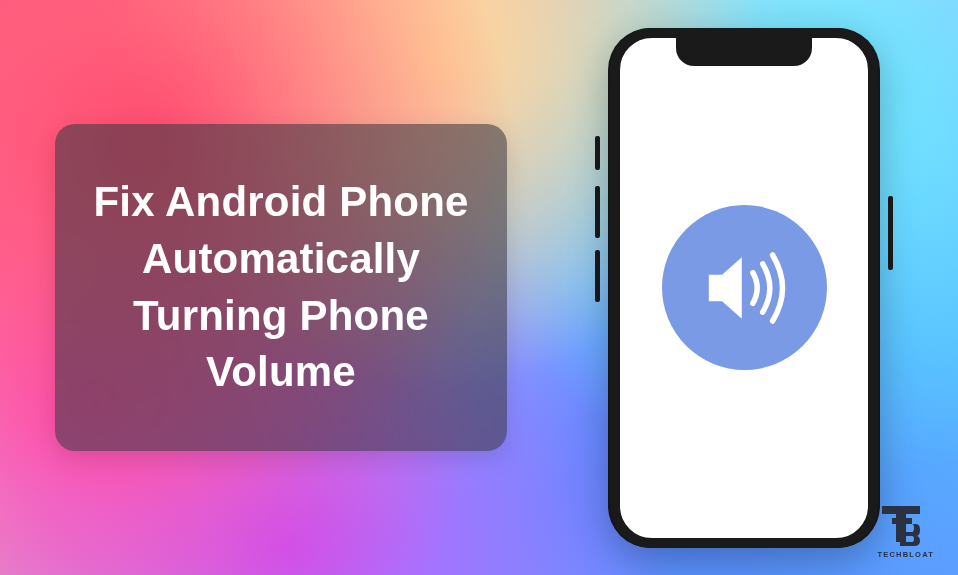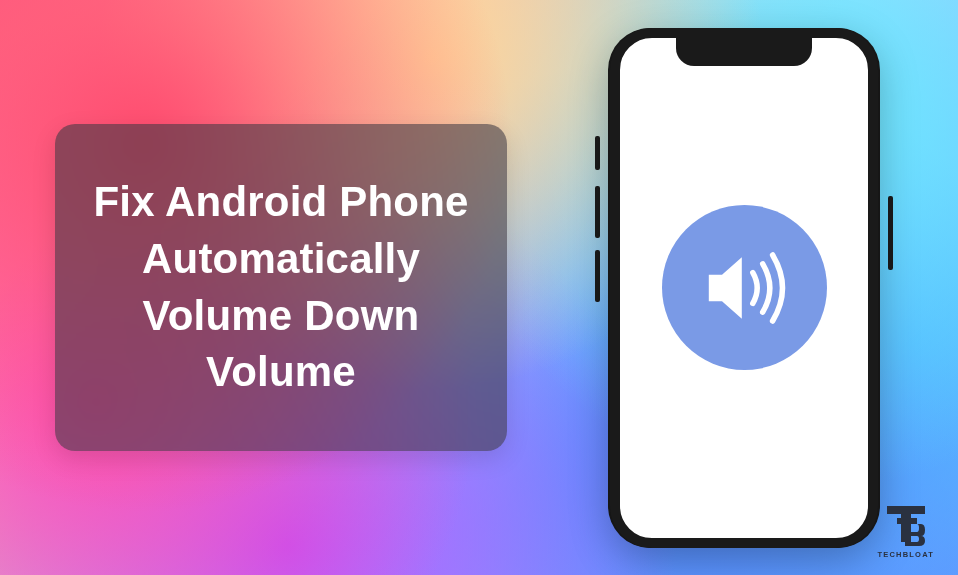--- a/index.html
+++ b/index.html
@@ -140,21 +140,20 @@
       width: 110px;
       height: 110px;
     }
     
     .logo {
       position: absolute;
       right: 24px;
       bottom: 16px;
       display: flex;
       flex-direction: column;
-      align-items: center;
       gap: 2px;
     }
     
     .logo-mark {
       width: 46px;
       height: 48px;
     }
     
     .logo-text {
       font-size: 7.5px;
@@ -164,21 +163,21 @@
     }
   </style>
 </head>
 <body>
 
 <div class="bg"></div>
 
 <div class="content">
 
   <div class="text-panel">
-    <div class="headline">Fix Android Phone Automatically Volume Down Volume</div>
+    <div class="headline">Fix Android Phone Automatically Turning Phone Volume</div>
   </div>
 
   <div class="phone-wrap">
     <div class="side-button-left-1"></div>
     <div class="side-button-left-2"></div>
     <div class="side-button-left-3"></div>
     <div class="side-button-right"></div>
     <div class="phone">
       <div class="notch"></div>
       <div class="speaker-badge">

